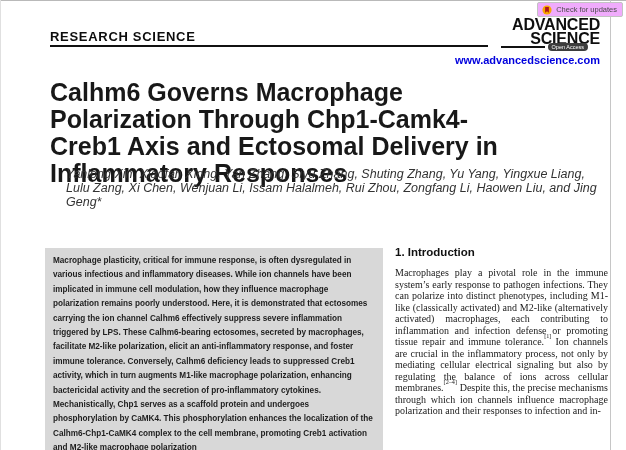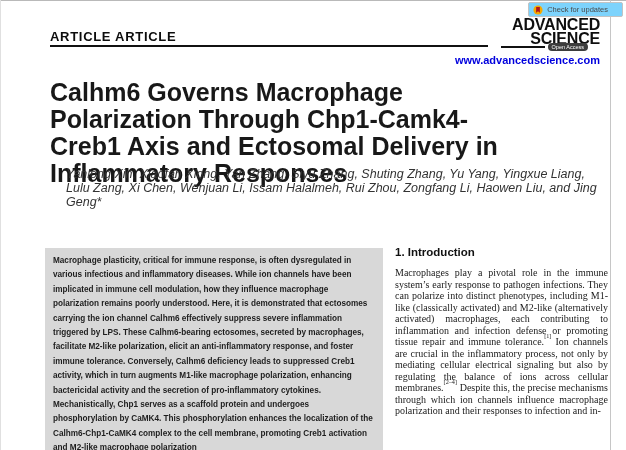--- a/index.html
+++ b/index.html
@@ -15,22 +15,22 @@
     width:626px;height:450px;overflow:hidden;background:#ffffff;
     font-family:"Liberation Sans", sans-serif;color:#1a1a1a;
     position:relative;
   }
   .page-edge-top{position:absolute;left:0;top:0;width:626px;height:1px;background:#b9b9b9;}
   .page-edge-left{position:absolute;left:0;top:0;width:1px;height:450px;background:#e0e0e0;}
   .page-edge-right{position:absolute;left:610px;top:0;width:1px;height:450px;background:#c6c6c6;}
 
   .check-updates{
     position:absolute;top:2px;right:3px;height:15px;z-index:5;
-    background:#7dd3fc;border:1px solid #c3c3c3;border-radius:2px;
-    display:flex;align-items:center;gap:4px;padding:1px 14px 1px 4px;
+    background:#f0abfc;border:1px solid #c3c3c3;border-radius:2px;
+    display:flex;align-items:center;gap:4px;padding:1px 5px 1px 4px;
     font-size:7.5px;color:#4a4a4a;cursor:pointer;
   }
   .crossmark{width:10px;height:10px;display:block;}
 
   .article-type{
     position:absolute;left:50px;top:29px;
     font-size:13px;font-weight:bold;letter-spacing:0.7px;color:#0d0d0d;
   }
   .rule-main{position:absolute;left:50px;top:45px;width:438px;height:1.5px;background:#111;}
 
@@ -88,21 +88,21 @@
   <div class="page-edge-right"></div>
 
   <div class="check-updates">
     <svg class="crossmark" viewBox="0 0 24 24">
       <circle cx="12" cy="12" r="11" fill="#f6a800"></circle>
       <path d="M7.5 4.5h9v14l-4.5-3.4-4.5 3.4z" fill="#b0151c"></path>
     </svg>
     <span>Check for updates</span>
   </div>
 
-  <div class="article-type">ARTICLE ARTICLE</div>
+  <div class="article-type">RESEARCH SCIENCE</div>
   <div class="rule-main"></div>
 
   <div class="journal-logo">
     <div>ADVANCED</div>
     <div>SCIENCE</div>
   </div>
   <div class="logo-rule-row">
     <div class="logo-dash"></div>
     <div class="open-access">Open Access</div>
   </div>

